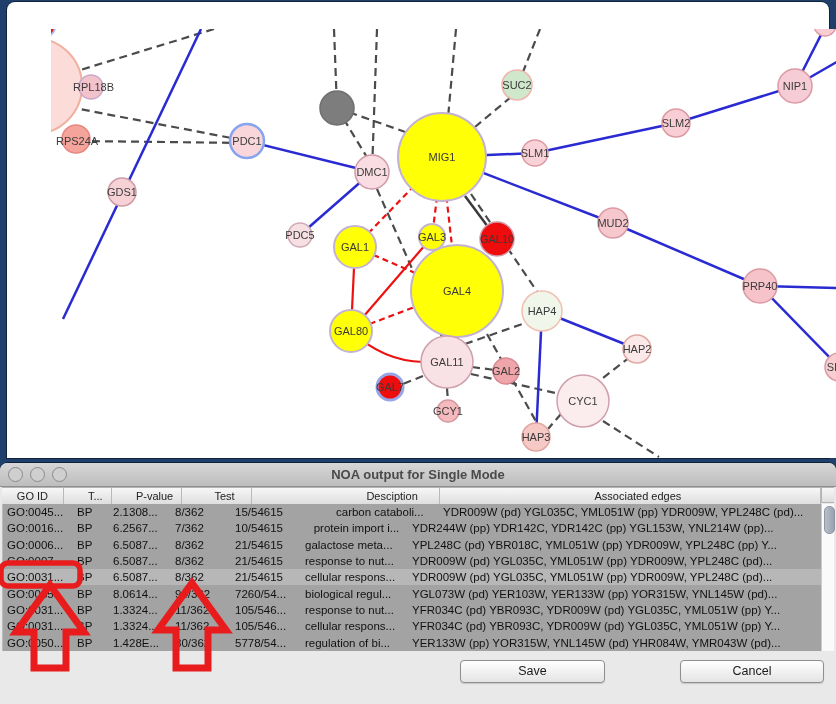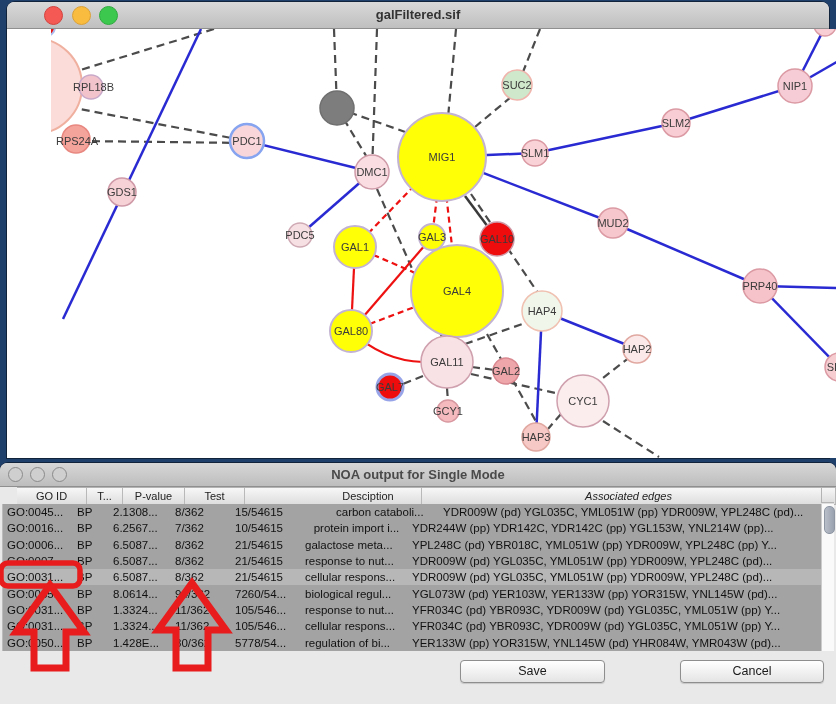--- a/index.html
+++ b/index.html
@@ -16,22 +16,22 @@
   .tl{position:absolute;border-radius:50%;}
   
   #net-canvas{position:absolute;left:0;top:27px;width:822px;height:429px;
               overflow:hidden;background:#fff;margin-left:44px;}
   
   #bottom-window{left:0;top:463px;width:836px;height:241px;background:#e9e9e9;}
   #bottom-window .titlebar{height:23px;background:linear-gradient(#d7d7d7,#bdbdbd);}
   #bottom-window .titlebar .title{top:4px;font-size:13px;font-weight:bold;color:#4a4a4a;}
   .tl-hollow{width:13px;height:13px;border:1.5px solid #8a8a8a;background:#cfcfcf;
              border-radius:50%;position:absolute;top:4px;}
-  #table-header{position:absolute;left:17px;top:24px;width:819px;height:16px;display:flex;
-      background:linear-gradient(#f7f7f7,#dedede);border:1px solid #b3b3b3;border-width:1px 0;}
+  #table-header{position:absolute;left:2px;top:24px;width:819px;height:16px;display:flex;
+      background:linear-gradient(#f7f7f7,#dedede);border:1px solid #b3b3b3;border-width:1px 0;gap:16px;}
   .hcell{height:16px;line-height:16px;font-size:11px;color:#222;text-align:center;
          border-right:1px solid #b9b9b9;overflow:hidden;white-space:nowrap;box-sizing:border-box;}
   #table-header-stub{position:absolute;left:821px;top:24px;width:13px;height:16px;
       background:linear-gradient(#f7f7f7,#dedede);border:1px solid #b3b3b3;border-width:1px 0 1px 1px;box-sizing:border-box;}
   #table-body{position:absolute;left:2px;top:41px;width:819px;height:147px;background:#a3a3a3;
       border-left:1px solid #bbb;overflow:hidden;}
   .trow{display:flex;height:16.3px;align-items:center;}
   .trow.selected{background:#b7b7b7;}
   .tcell{font-size:11.5px;color:#111;padding-left:4px;white-space:nowrap;
          overflow:hidden;box-sizing:border-box;flex-shrink:0;}
@@ -42,26 +42,20 @@
   .btn{position:absolute;top:197px;height:21px;border:1px solid #8e8e8e;border-radius:4px;
        background:linear-gradient(#ffffff,#e4e4e4);font-size:12.5px;color:#1a1a1a;
        text-align:center;line-height:20px;box-shadow:0 1px 1px rgba(0,0,0,.15);}
   
   #annotations{position:absolute;left:0;top:0;width:836px;height:704px;pointer-events:none;}
 </style>
 </head>
 <body>
 
 <div class="window" id="top-window" style="left:7px;top:2px;width:822px;height:456px;">
-  <div class="titlebar">
-    <span class="tl" style="left: 37px; top: 4px; width: 17px; height: 17px; background: rgb(244, 89, 83); border: 1px solid rgb(210, 66, 62);"></span>
-    <span class="tl" style="left: 65px; top: 4px; width: 17px; height: 17px; background: rgb(249, 188, 62); border: 1px solid rgb(219, 161, 54);"></span>
-    <span class="tl" style="left: 92px; top: 4px; width: 17px; height: 17px; background: rgb(60, 200, 78); border: 1px solid rgb(47, 171, 63);"></span>
-    <span class="title">galFiltered.sif</span>
-  </div>
   <div id="net-canvas">
     <svg id="net-svg" width="822" height="429" viewBox="0 0 822 429" xmlns="http://www.w3.org/2000/svg">
         <line x1="163" y1="0" x2="0" y2="50" stroke="#4b4b4b" stroke-width="2.2" stroke-dasharray="8 5"></line>
         <line x1="18" y1="78" x2="196" y2="112" stroke="#4b4b4b" stroke-width="2.2" stroke-dasharray="8 5"></line>
         <line x1="28" y1="112" x2="196" y2="114" stroke="#4b4b4b" stroke-width="2.2" stroke-dasharray="8 5"></line>
         <line x1="283" y1="0" x2="286" y2="79" stroke="#4b4b4b" stroke-width="2.2" stroke-dasharray="8 5"></line>
         <line x1="326" y1="0" x2="321" y2="143" stroke="#4b4b4b" stroke-width="2.2" stroke-dasharray="8 5"></line>
         <line x1="405" y1="0" x2="396" y2="100" stroke="#4b4b4b" stroke-width="2.2" stroke-dasharray="8 5"></line>
         <line x1="489" y1="0" x2="470" y2="48" stroke="#4b4b4b" stroke-width="2.2" stroke-dasharray="8 5"></line>
         <line x1="286" y1="79" x2="360" y2="105" stroke="#4b4b4b" stroke-width="2.2" stroke-dasharray="8 5"></line>
@@ -173,21 +167,21 @@
     <span class="tl-hollow" style="left:52px;"></span>
     <span class="title">NOA output for Single Mode</span>
   </div>
   <div id="table-header">
       <div class="hcell" style="width: 70px;">GO ID</div>
       <div class="hcell" style="width: 36px;">T...</div>
       <div class="hcell" style="width: 62px;">P-value</div>
       <div class="hcell" style="width: 60px;">Test</div>
       <div class="hcell" style="width: 70px; margin-top: 32px;">Referen...</div>
       <div class="hcell" style="width: 107px;">Desciption</div>
-      <div class="hcell" style="width: 414px; font-style: italic;">Associated edges</div>
+      <div class="hcell" style="width: 414px;">Associated edges</div>
     </div>
   <div id="table-header-stub"></div>
   <div id="table-body">
       <div class="trow">
         <div class="tcell" style="width: 70px;">GO:0045...</div>
         <div class="tcell" style="width: 36px;">BP</div>
         <div class="tcell" style="width: 62px;">2.1308...</div>
         <div class="tcell" style="width: 60px;">8/362</div>
         <div class="tcell" style="width: 70px;">15/54615</div>
         <div class="tcell" style="width: 107px; margin-left: 31px;">carbon cataboli...</div>

